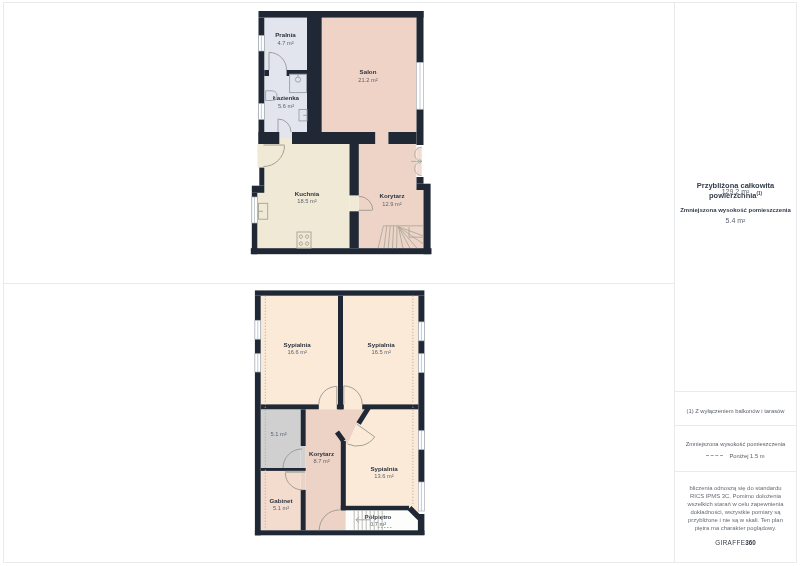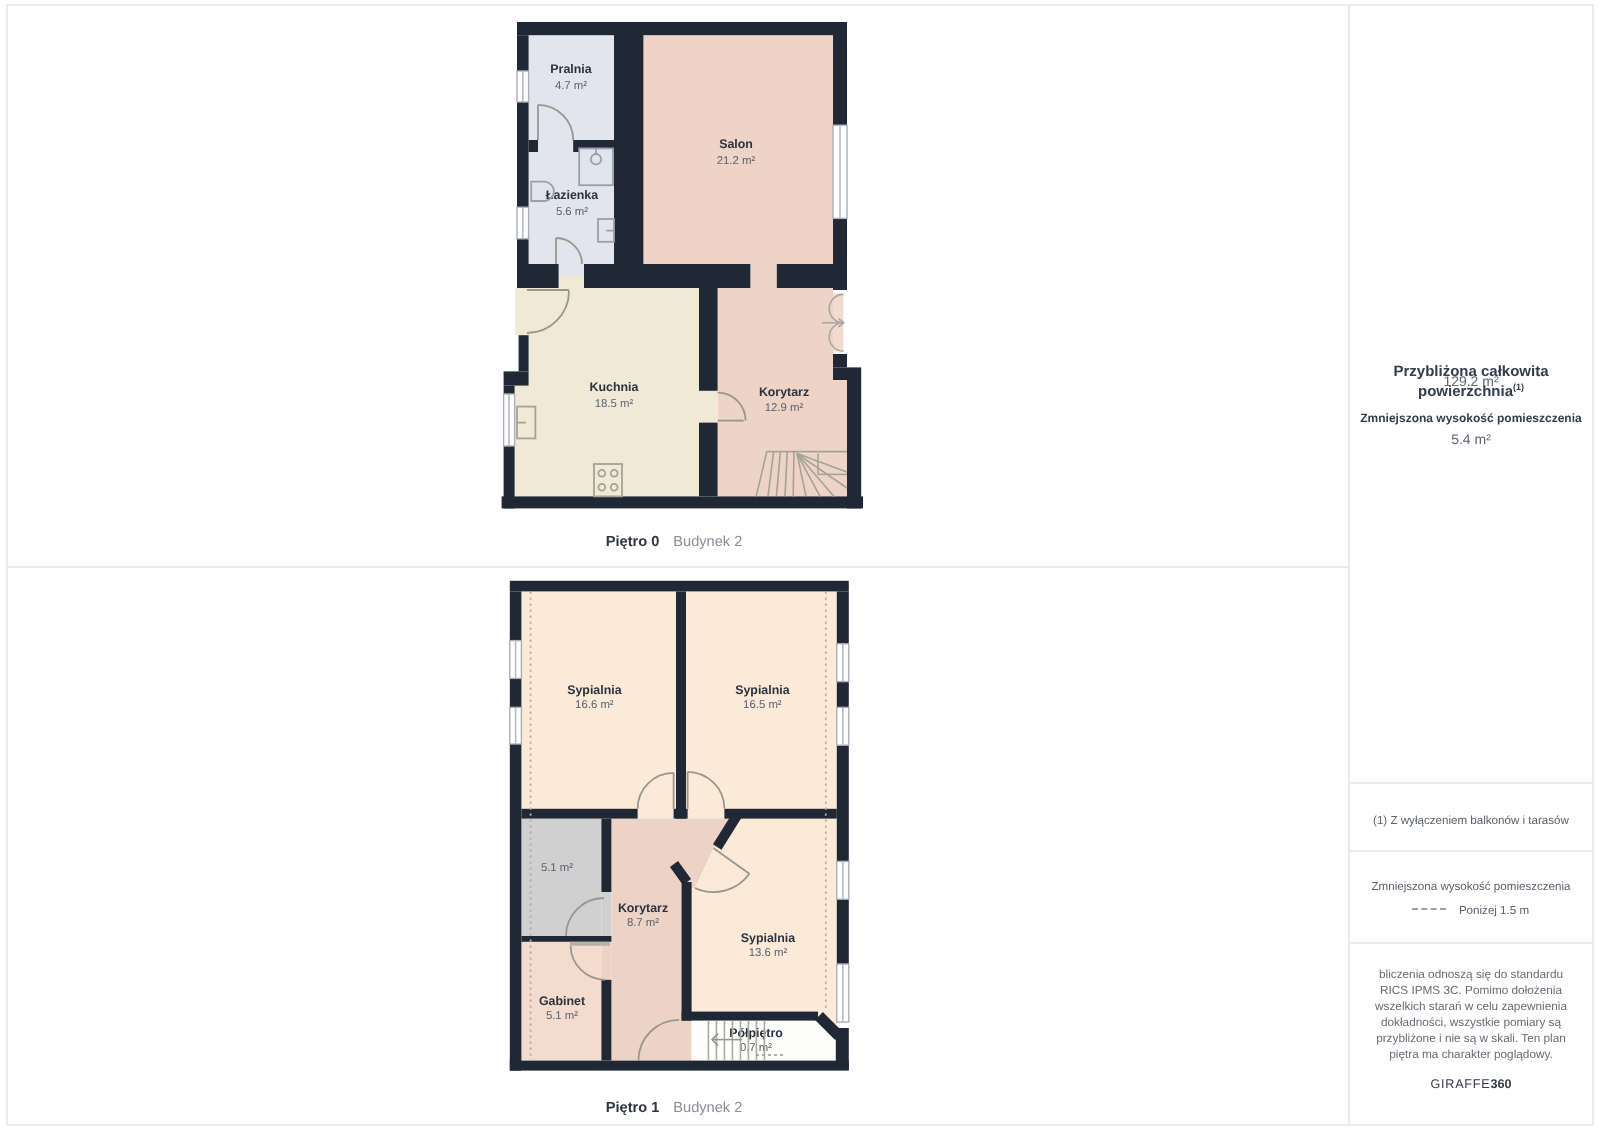--- a/index.html
+++ b/index.html
@@ -25,23 +25,21 @@
   <div class="hline" style="left:3px;top:283px;width:671px;height:1px;"></div>
 
   <div class="vline" style="left:674px;top:2px;width:1px;height:561px;"></div>
 
   <div class="hline" style="left:674px;top:391px;width:122px;height:1px;"></div>
 
   <div class="hline" style="left:674px;top:425px;width:122px;height:1px;"></div>
 
   <div class="hline" style="left:674px;top:471px;width:122px;height:1px;"></div>
 
-  <div class="cap" style="top:266px;"><b>Piętro 0</b><span>Budynek 2</span></div>
-
-  <div class="cap" style="top:549px;"><b>Piętro 1</b><span>Budynek 2</span></div>
+
 
   <div style="position:absolute;left:675px;top:165px;width:121px;text-align:center;font-size:7.5px;font-weight:bold;color:#333c4b;line-height:9.5px;margin-top:16px;">Przybliżona całkowita<br>powierzchnia<span style="font-size:4.5px;position:relative;top:-3px;">(1)</span></div>
 
   <div style="position:absolute;left:675px;top:188px;width:121px;text-align:center;font-size:7px;color:#5d646f;">129.2 m²</div>
 
   <div style="position:absolute;left:675px;top:207px;width:121px;text-align:center;font-size:6px;font-weight:bold;color:#333c4b;">Zmniejszona wysokość pomieszczenia</div>
 
   <div style="position:absolute;left:675px;top:217px;width:121px;text-align:center;font-size:7px;color:#5d646f;">5.4 m²</div>
 
   <div style="position:absolute;left:675px;top:408px;width:121px;text-align:center;font-size:5.8px;color:#595f68;">(1) Z wyłączeniem balkonów i tarasów</div>

